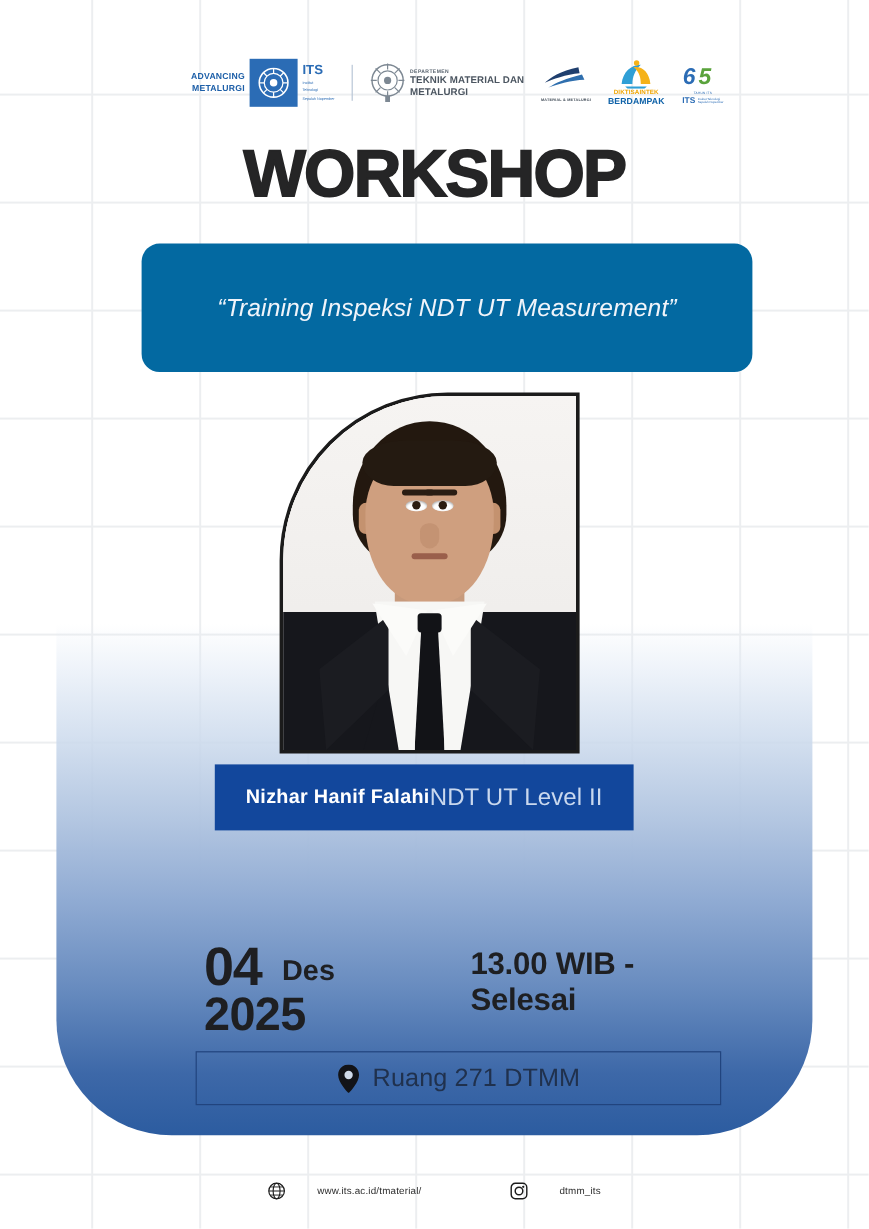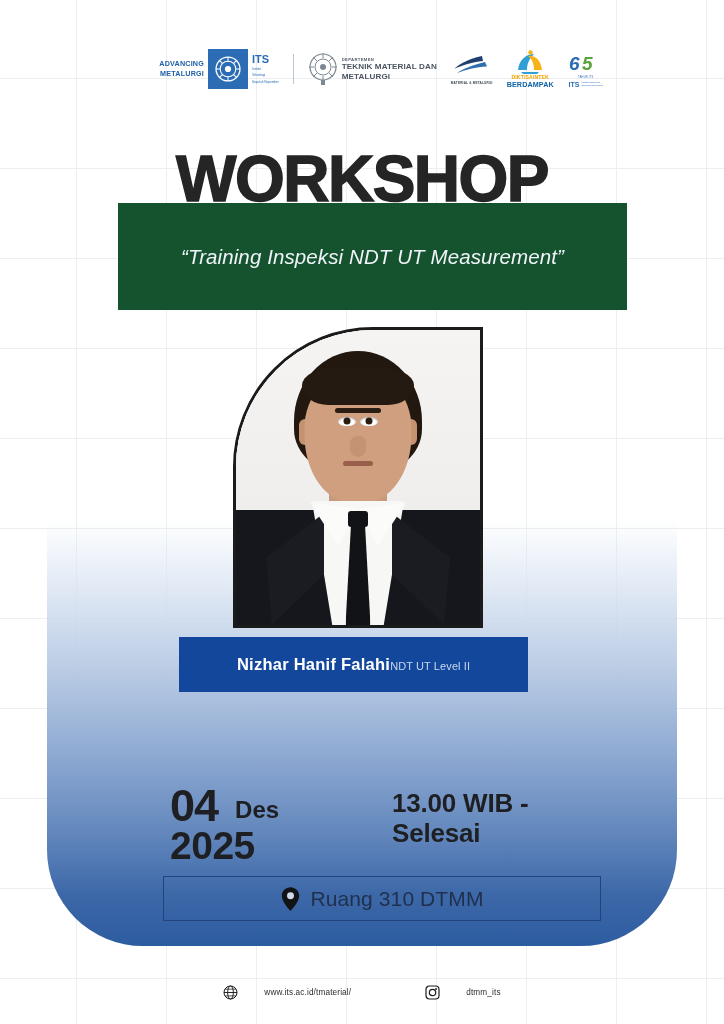--- a/index.html
+++ b/index.html
@@ -77,32 +77,32 @@
 
   .its65 { display:flex; flex-direction:column; align-items:center; }
   .its65 svg { width:36px; height:25px; }
   .its65 .u1 { font-size:2.6px; color:#2b6cb5; letter-spacing:.2px; }
   .its65 .u2 { display:flex; align-items:center; gap:2px; margin-top:2px; }
   .its65 .u2 b { font-size:7px; color:#2b6cb5; }
   .its65 .u2 i { font-size:2.5px; font-style:normal; color:#2b6cb5; line-height:1.3; text-align:left; }
 
   
   #title {
-    position:absolute; left:0; top:147px; width:100%;
+    position:absolute; left:0; top:117px; width:100%;
     text-align:center; z-index:3;
-    font-size:64px; font-weight:bold; letter-spacing:-1.5px;
+    font-size:55px; font-weight:bold; letter-spacing:-1.5px;
     color:#252526; line-height:1;
     -webkit-text-stroke:1.5px #252526;
   }
 
   
   #banner {
     position:absolute; left:118px; top:203px; width:509px; height:107px;
-    background:#14532d; z-index:2;
-    display:flex; align-items:center; justify-content:center;
+    background:#0369a1; z-index:2;
+    display:flex; align-items:center; justify-content:center;border-radius:15px;
   }
   #banner-text {
     color:#f0f4fa; font-size:20.5px; font-style:italic; font-weight:500;
     letter-spacing:.1px;
   }
 
   
   #photo-frame {
     position:absolute; left:233px; top:327px; width:250px; height:301px;
     border:3.4px solid #1b1b1b;
@@ -154,21 +154,21 @@
   .p-lapR { position:absolute; left:50%; top:62%; width:58px; height:38%; margin-left:34px;
             background:#1b1c21; clip-path:polygon(0 0,100% 40%,90% 100%,0 55%); }
 
   
   #name-band {
     position:absolute; left:179px; top:637px; width:349px; height:55px;
     background:#12479c; z-index:4;
     display:flex; flex-direction:row; align-items:center; justify-content:center;
   }
   #name { color:#ffffff; font-size:16.5px; font-weight:bold; letter-spacing:.25px; }
-  #role { color:#c9d8ee; font-size:11px; font-weight:400; margin-top:2px; letter-spacing:.1px; }
+  #role { color:#c9d8ee; font-size:20px; font-weight:400; margin-top:2px; letter-spacing:.1px; }
 
   
   #datetime {
     position:absolute; left:170px; top:785px; width:420px; height:90px; z-index:4;text-decoration:underline;
   }
   #date-block { position:absolute; left:0; top:0; width:190px; }
   #date-line1 { display:flex; align-items:flex-end; }
   #day  { font-size:45px; font-weight:bold; color:#1e1f22; line-height:.92; letter-spacing:-1px; }
   #mon  { font-size:24px; font-weight:bold; color:#1e1f22; margin-left:17px; margin-bottom:2px;text-align:right; }
   #year { font-size:39px; font-weight:bold; color:#1e1f22; line-height:1.05; letter-spacing:-.5px; }
@@ -344,21 +344,21 @@
   <div id="time-block">13.00 WIB - Selesai</div>
 </div>
 
 <div id="loc-box">
   <span id="pin-icon">
     <svg viewBox="0 0 24 30" aria-hidden="true">
       <path d="M12 0C5.9 0 1 4.9 1 11c0 7.6 9.3 17.4 10.3 18.5.4.4 1 .4 1.4 0C13.7 28.4 23 18.6 23 11 23 4.9 18.1 0 12 0z" fill="#121317"></path>
       <circle cx="12" cy="11" r="4.4" fill="#cfd9e8"></circle>
     </svg>
   </span>
-  <span id="loc-text">Ruang 310 DTMM</span>
+  <span id="loc-text">Ruang 271 DTMM</span>
 </div>
 
 <div id="footer">
   <div class="f-item">
     <svg viewBox="0 0 24 24" width="15" height="15">
       <circle cx="12" cy="12" r="10.4" fill="none" stroke="#1c1c1c" stroke-width="1.6"></circle>
       <ellipse cx="12" cy="12" rx="4.6" ry="10.4" fill="none" stroke="#1c1c1c" stroke-width="1.5"></ellipse>
       <line x1="1.6" y1="12" x2="22.4" y2="12" stroke="#1c1c1c" stroke-width="1.5"></line>
       <line x1="3.4" y1="6.6" x2="20.6" y2="6.6" stroke="#1c1c1c" stroke-width="1.2"></line>
       <line x1="3.4" y1="17.4" x2="20.6" y2="17.4" stroke="#1c1c1c" stroke-width="1.2"></line>

